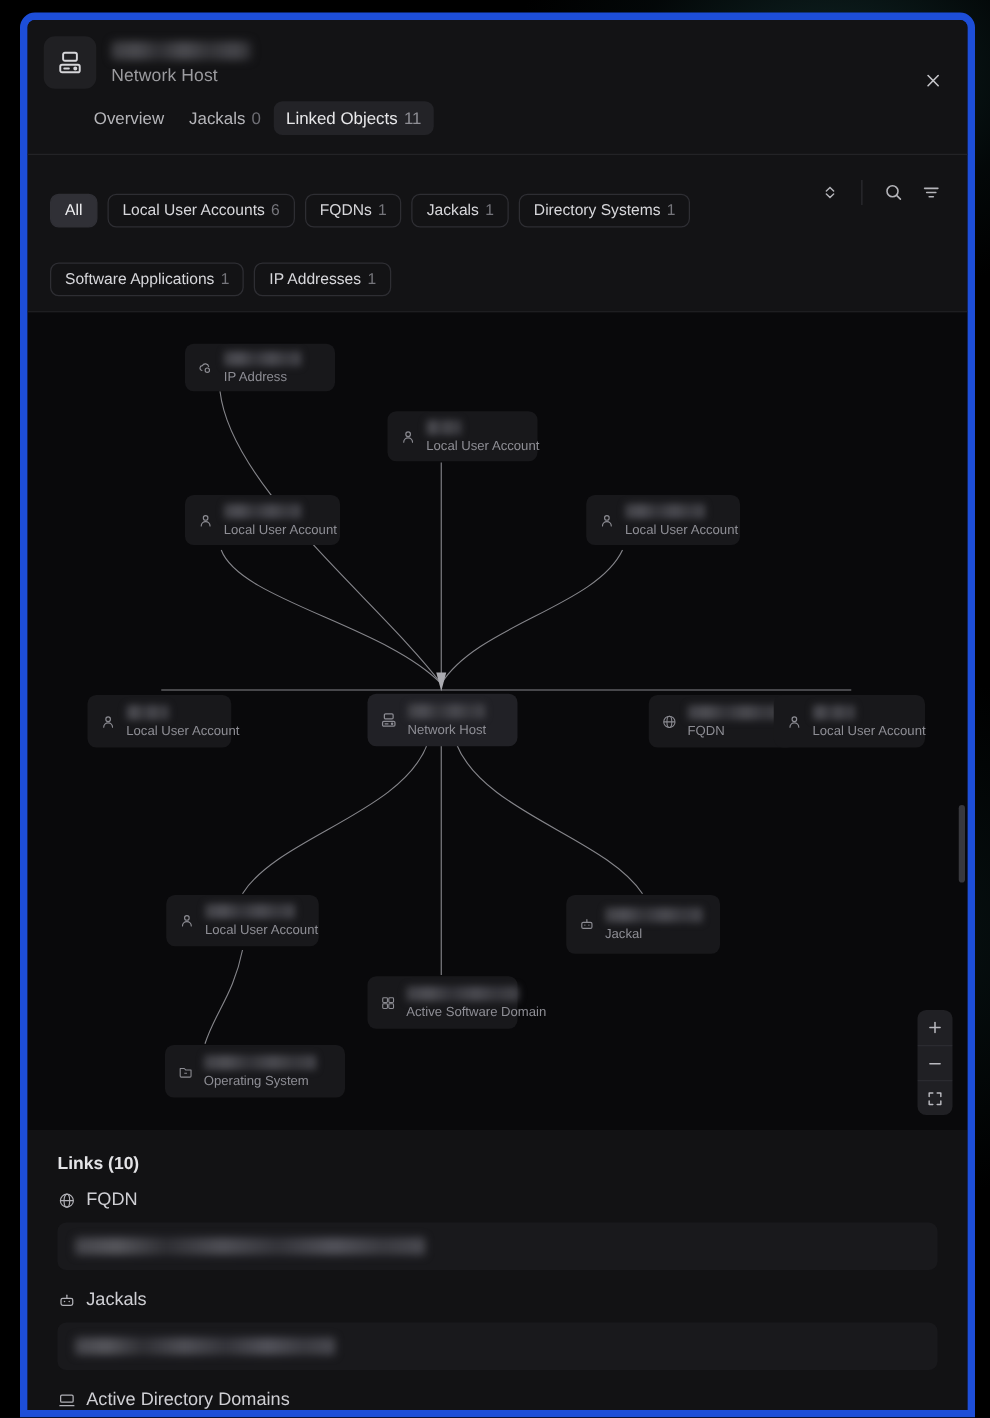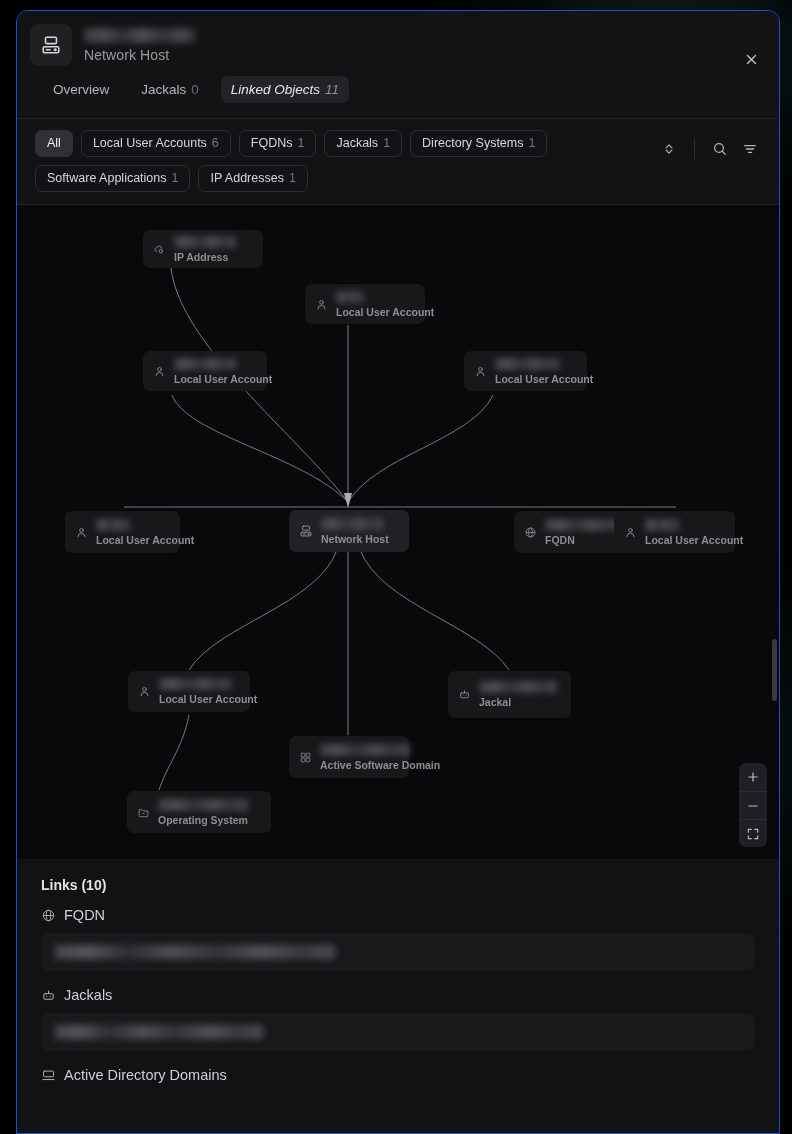--- a/index.html
+++ b/index.html
@@ -24,21 +24,21 @@
     background: radial-gradient(ellipse at 70% 50%, rgba(20,48,50,0.35) 0%, rgba(0,0,0,0) 70%);
     pointer-events: none;
   }
 
   
   .panel {
     position: absolute;
     left: 16px; top: 10px;
     width: 764px; height: 1124px;
     background: #0d0d0f;
-    border: 1px solid #1d4ed8;
+    border: 6px solid #1d4ed8;
     border-top-left-radius: 12px;
     border-top-right-radius: 12px;
     overflow: hidden;
   }
 
   
   .header {
     position: relative;
     height: 108px;
     background: #131315;
@@ -62,44 +62,44 @@
     font-size: 14px; color: #9b9b9f; letter-spacing: 0.1px;
   }
   .close-btn {
     position: absolute; top: 34px; right: 14px;
     width: 28px; height: 28px; border-radius: 6px;
     display: flex; align-items: center; justify-content: center;
     color: #c9c9cd; cursor: pointer;
   }
 
   
-  .tabs { display: flex; align-items: center; padding: 10px 0 0 26px; gap: 12px; }
+  .tabs { display: flex; align-items: center; padding: 10px 0 0 43px; gap: 0; }
   .tab {
     font-size: 13.5px; color: #b6b6ba;
     padding: 6px 10px; border-radius: 7px; cursor: pointer;
     white-space: nowrap;
   }
   .tab .cnt { color: #6d6d73; margin-left: 5px; }
-  .tab.active { background: #232327; color: #e8e8ea; font-style: italic; }
+  .tab.active { background: #232327; color: #e8e8ea; }
   .tab.active .cnt { color: #8e8e94; }
 
   
   .filterbar {
     position: relative;
     background: #131315;
     border-bottom: 1px solid #232326;
     padding: 11px 12px 12px 18px;
     min-height: 76px;
   }
   .chips { display: flex; flex-wrap: wrap; gap: 8px; width: 660px; }
   .chip {
     font-size: 12.5px; color: #d7d7db;
     border: 1px solid #2e2e33; border-radius: 7px;
     padding: 5px 11px; background: transparent; cursor: pointer;
-    white-space: nowrap; line-height: 15px;
+    white-space: nowrap; line-height: 15px; margin-top: 20px;
   }
   .chip .cnt { color: #75757b; margin-left: 5px; }
   .chip.active { background: #303036; border-color: #303036; color: #f0f0f2; }
   .fb-tools {
     position: absolute; right: 14px; top: 17px;
     display: flex; align-items: center; gap: 0;
   }
   .fb-btn {
     width: 30px; height: 26px; display: flex; align-items: center; justify-content: center;
     color: #b4b4b9; cursor: pointer;
@@ -124,21 +124,21 @@
     cursor: pointer;
   }
   .node.primary { background: #212126; }
   .node .nicon { flex: 0 0 auto; color: #8c8c93; margin-right: 8px; display:flex; }
   .node .nbody { display: flex; flex-direction: column; justify-content: center; }
   .node .nredact {
     height: 12px; border-radius: 2px; margin-bottom: 3px;
     background: linear-gradient(90deg,#3c3c41 0%,#4e4e54 20%,#313136 40%,#4a4a50 62%,#35353a 80%,#45454b 100%);
     filter: blur(3px);
   }
-  .node .ntype { font-size: 10.5px; color: #8e8e95; white-space: nowrap; line-height: 12px; font-weight: bold; }
+  .node .ntype { font-size: 10.5px; color: #8e8e95; white-space: nowrap; line-height: 12px; }
 
   
   .zoomctl {
     position: absolute; right: 12px; bottom: 12px;
     width: 28px; border-radius: 7px; background: #202024;
     display: flex; flex-direction: column; overflow: hidden;
   }
   .zoomctl div {
     height: 28px; display: flex; align-items: center; justify-content: center;
     color: #b9b9bf; cursor: pointer;

